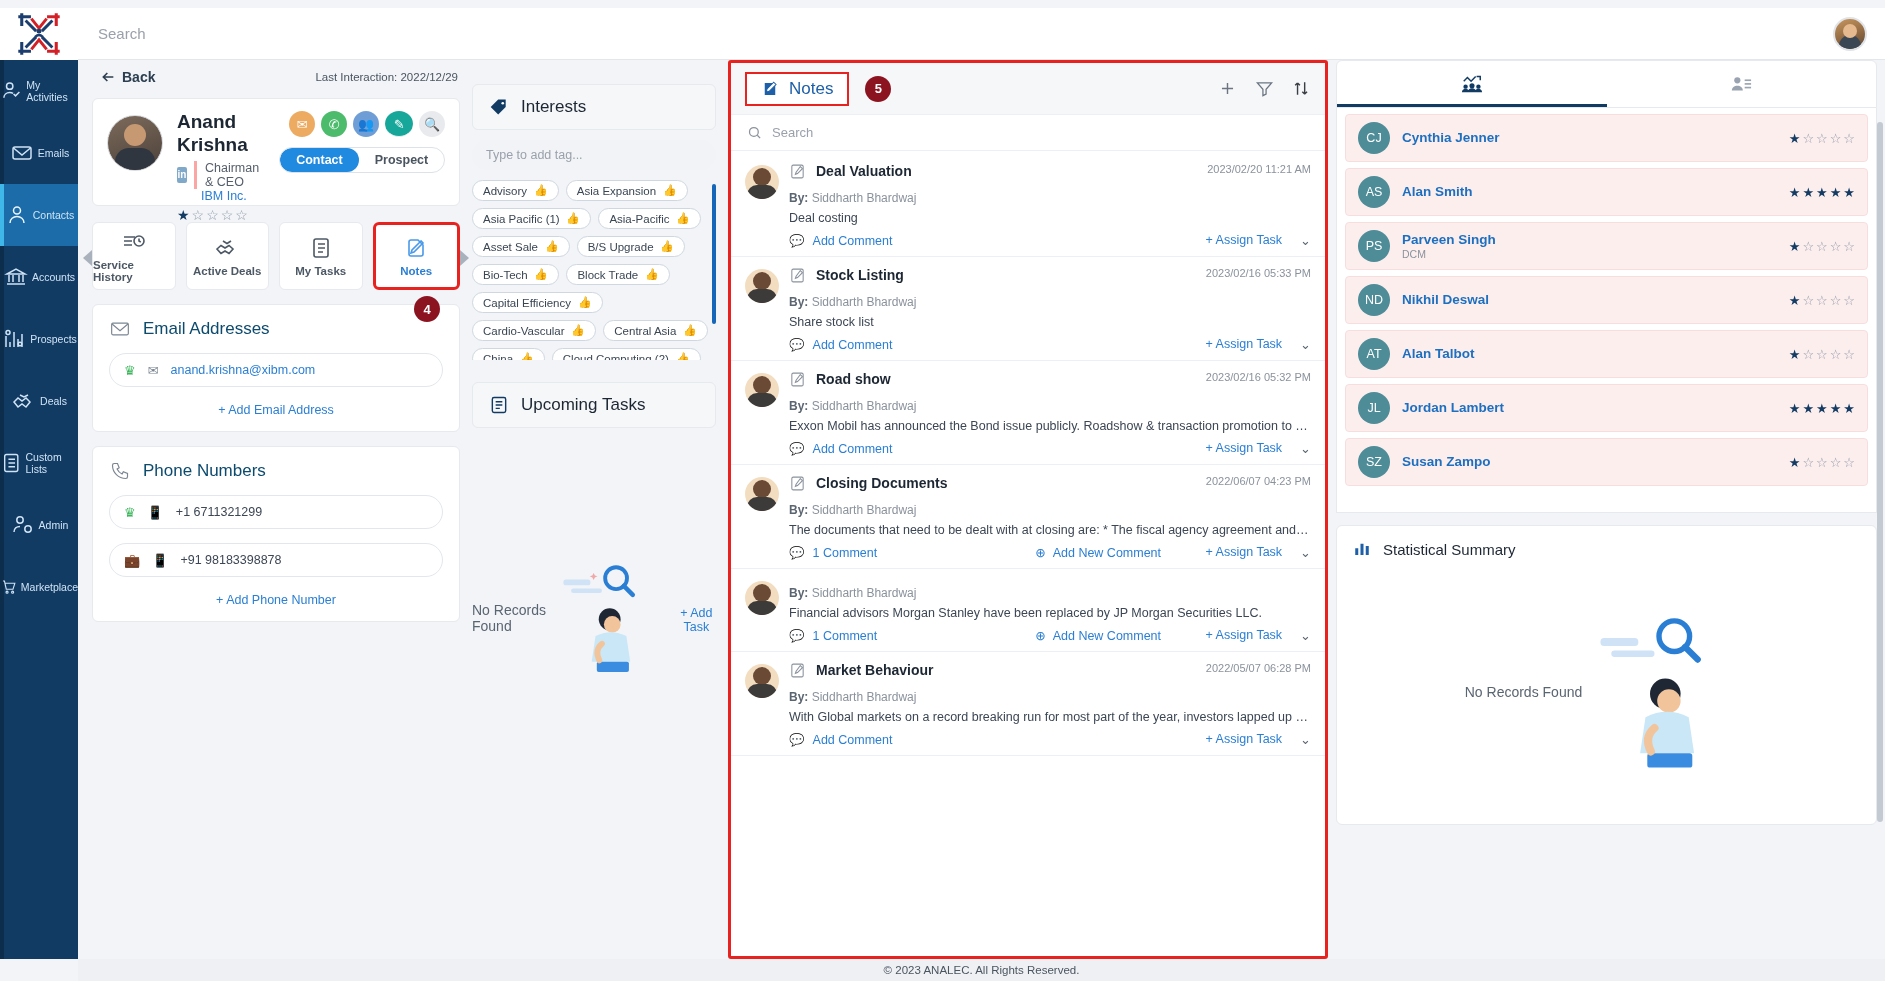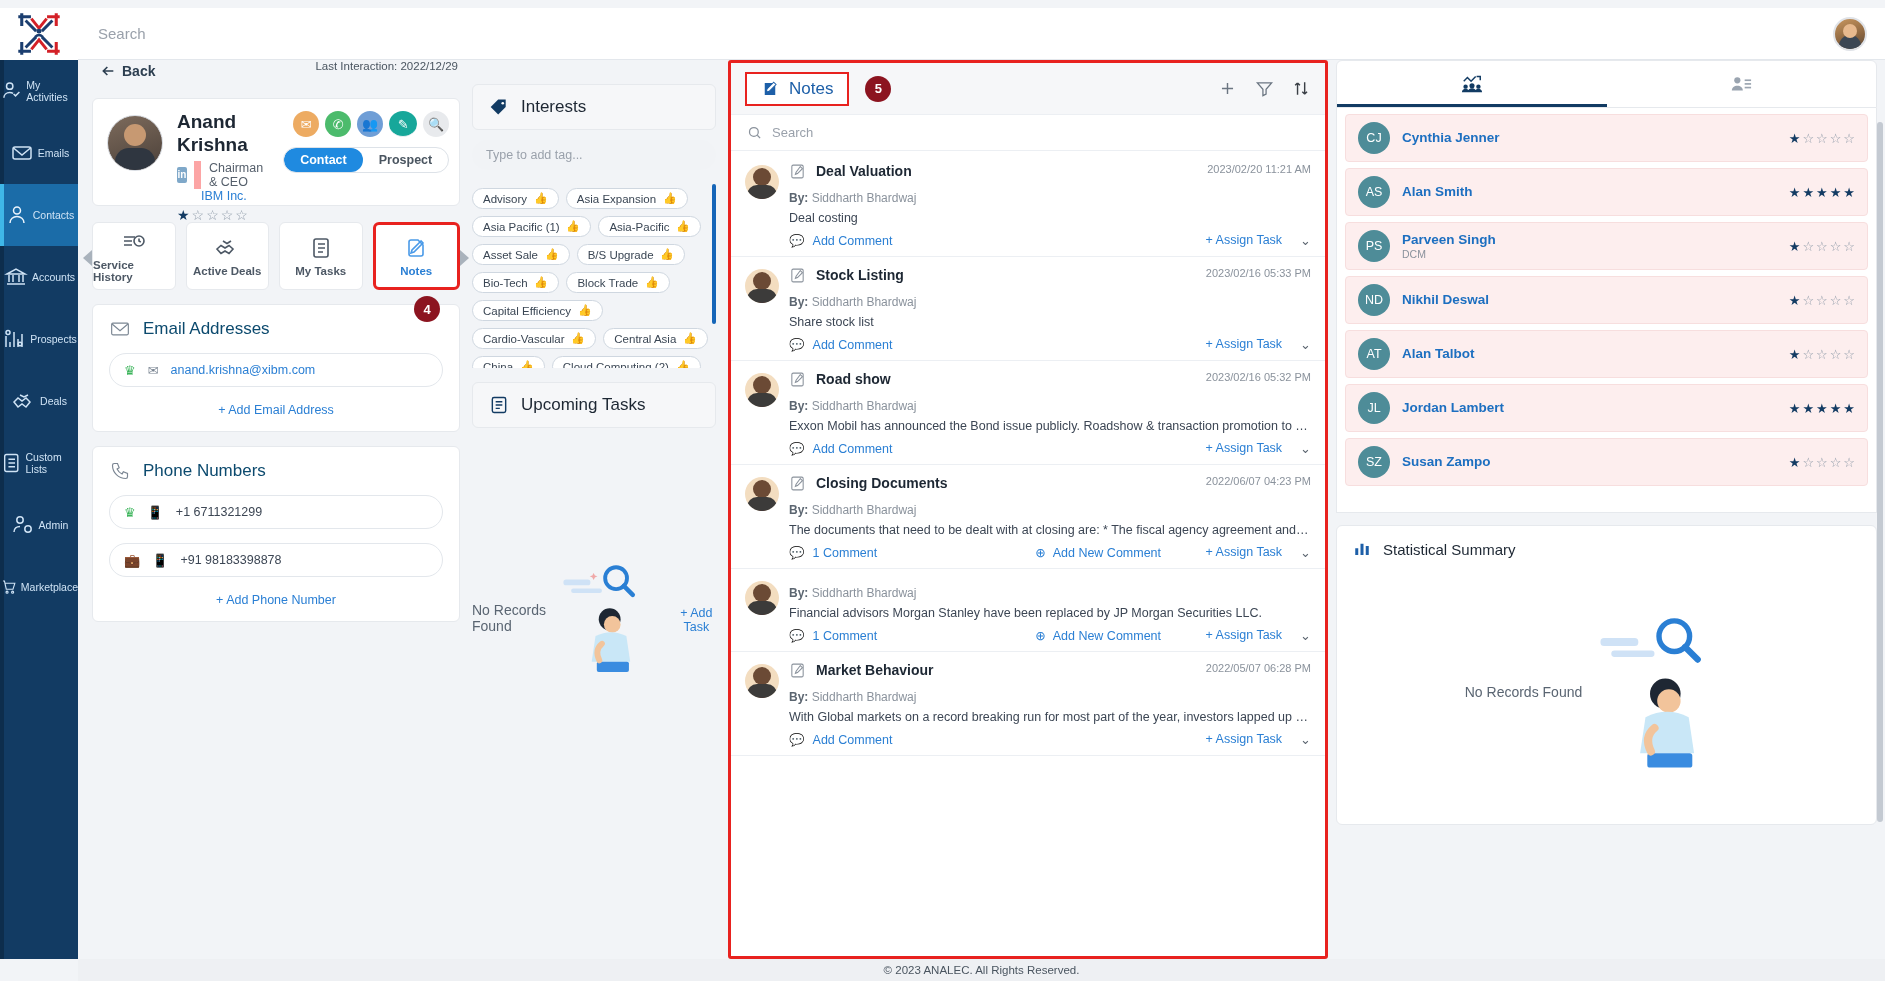--- a/index.html
+++ b/index.html
@@ -51,21 +51,21 @@
   .rail-item.active::before{
     content:''; position:absolute; left:0; top:0; bottom:0; width:4px; background:#3fb7e8;
   }
   .rail-item svg { width:26px; height:24px; }
 
   
   .content { position:absolute; left:78px; top:60px; right:0; bottom:22px; background:#f2f4f7; }
 
   
   .col-left { position:absolute; left:8px; top:0; width:380px; bottom:0; }
-  .backrow { height:34px; display:flex; align-items:flex-start; justify-content:space-between; padding:0 8px;gap:22px; }
+  .backrow { height:34px; display:flex; align-items:center; justify-content:space-between; padding:0 8px;gap:22px; }
   .back-btn {
     display:flex; align-items:center; gap:6px; font-size:14px; color:#2c3e50; font-weight:bold;
     background:#f2f4f7; padding:3px 6px; cursor:pointer;
   }
   .last-int { font-size:11.5px; color:#4a5560; }
 
   .card { background:#fff; border-radius:6px; border:1px solid #e6e9ed; }
 
   .profile { margin:4px 6px 0 6px; padding:12px 14px; display:flex; gap:14px; height:108px; }
   .profile-photo {
@@ -74,21 +74,21 @@
     border:1px solid #d8dce2;
   }
   .profile-photo::before{ content:''; position:absolute; left:50%; top:14%; transform:translateX(-50%);
     width:22px; height:22px; border-radius:50%; background:#c79972; }
   .profile-photo::after{ content:''; position:absolute; left:50%; top:60%; transform:translateX(-50%);
     width:40px; height:26px; border-radius:14px 14px 0 0; background:#2f3640; }
   .pname { font-size:19px; font-weight:bold; color:#1d2733; line-height:1.2; }
   .prow { display:flex; align-items:center; gap:7px; margin-top:4px; }
   .li-badge{ width:16px;height:16px;background:#7fa8c9;color:#fff;font-size:10px;font-weight:bold;
     display:flex;align-items:center;justify-content:center;border-radius:2px;}
-  .ptitle{ font-size:12.5px; color:#555f6b; border-left:7px solid #fca5a5; padding-left:8px;}
+  .ptitle{ font-size:12.5px; color:#555f6b; border-left:3px solid #fca5a5; padding-left:8px;}
   .pcompany{ font-size:12.5px; color:#2a7fd4; padding-left:24px;}
   .stars{ display:flex; gap:2px; margin-top:4px; font-size:14px; color:#133b63; }
   .star-off{ color:#8e9aa8; }
   .act-icons{ display:flex; gap:6px; }
   .aic{ width:26px;height:26px;border-radius:50%;display:flex;align-items:center;justify-content:center;color:#fff;font-size:13px;}
   .aic.mail{background:#edab62;} .aic.call{background:#4cbb6c;}
   .aic.meet{background:#6f9ed6;} .aic.note{background:#17a79a;} .aic.srch{background:#e8eaed;color:#4a5560;}
   .seg{ display:flex; background:#fff; border:1px solid #dde2e8; border-radius:16px; overflow:hidden; margin-top:10px;}
   .seg div{ padding:5px 16px; font-size:12.5px; font-weight:bold; color:#4a5560; cursor:pointer;}
   .seg div.on{ background:#1f8ae0; color:#fff; border-radius:16px;}
@@ -128,21 +128,21 @@
   .panel-h {
     background:#f6f7f9; border:1px solid #e6e9ed; border-radius:6px; height:46px;
     display:flex; align-items:center; gap:12px; padding:0 16px; font-size:17px; color:#1d2733;
   }
   .panel-h svg{ width:20px;height:20px; }
   .tagbox { margin-top:10px; position:relative; height:230px; overflow:hidden; }
   .tag-input{
     background:#f1f3f6; border-radius:18px; height:30px; display:flex; align-items:center;
     padding:0 14px; font-size:12.5px; color:#9aa1ab;
   }
-  .taglist{ display:flex; flex-wrap:wrap; gap:7px; margin-top:18px; max-height:180px; overflow:hidden;}
+  .taglist{ display:flex; flex-wrap:wrap; gap:7px; margin-top:10px; max-height:180px; overflow:hidden;}
   .tag{
     border:1px solid #cfd7e0; border-radius:14px; padding:3px 10px; font-size:11.5px; color:#3a4654;
     display:flex; align-items:center; gap:7px; background:#fff; white-space:nowrap;
   }
   .tag .tu{ color:#6b7682; font-size:11px; }
   .tagscroll{ position:absolute; right:0; top:44px; width:4px; height:140px; background:#1565b8; border-radius:2px;}
 
   .empty {
     display:flex; align-items:center; justify-content:center; gap:10px;
     color:#5a6572; font-size:14px;

